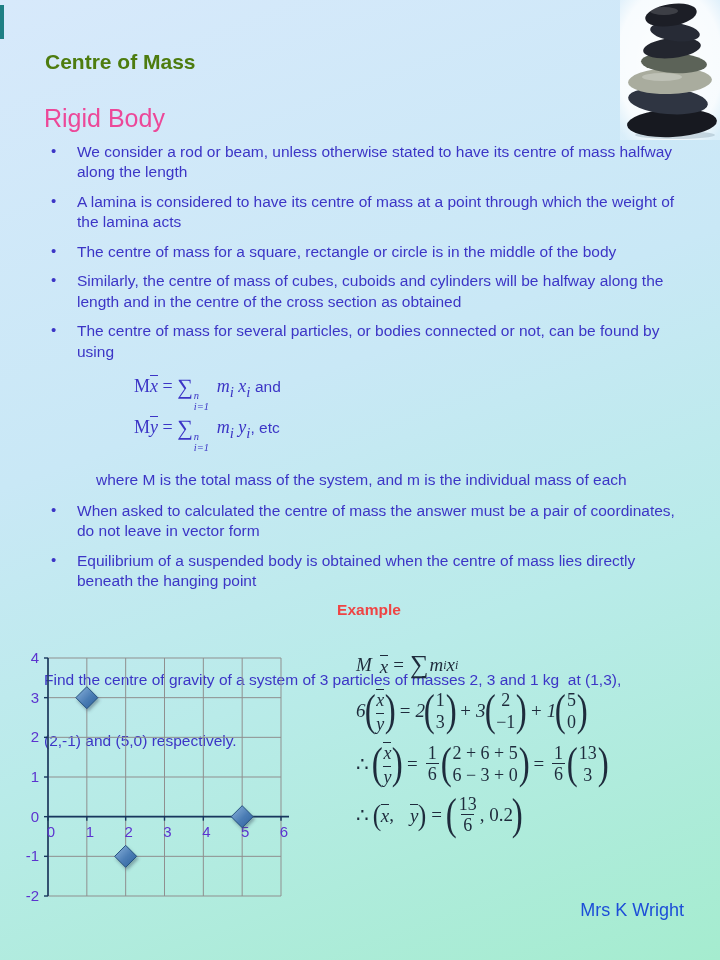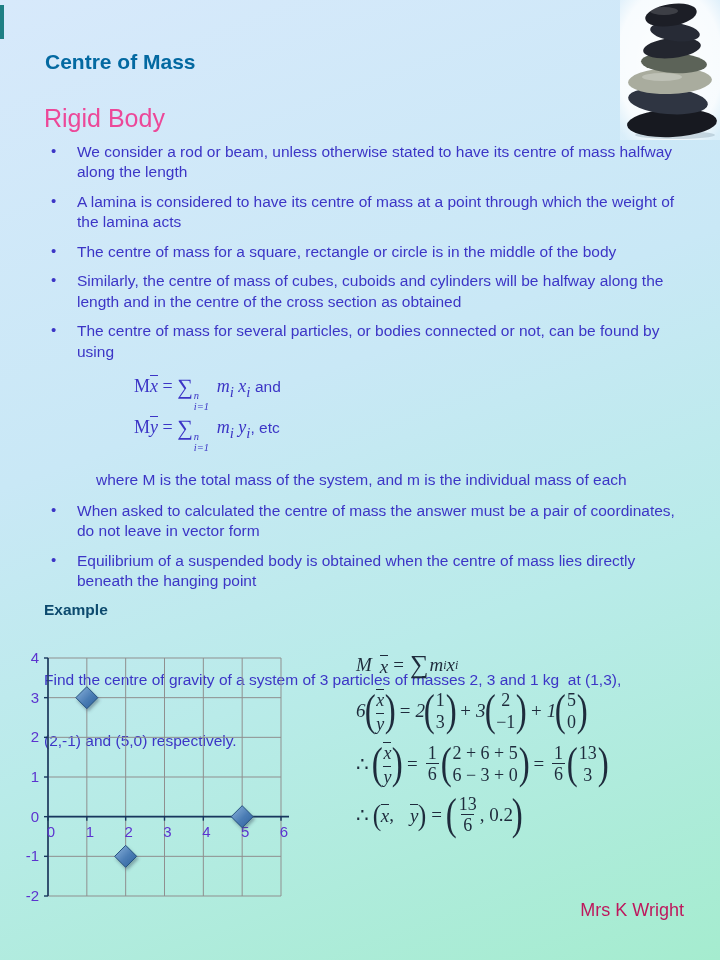--- a/index.html
+++ b/index.html
@@ -3,36 +3,36 @@
 <meta charset="utf-8">
 <style>
   html,body{margin:0;padding:0;}
   body{
     width:720px;height:960px;overflow:hidden;position:relative;
     font-family:"Liberation Sans",sans-serif;
     background:linear-gradient(160deg,#d7e9fb 0%,#c9e8f6 40%,#b9ebe9 65%,#a5eccf 100%);
   }
   .abs{position:absolute;}
   #corner-mark{left:0;top:5px;width:4px;height:34px;background:#1e7f84;}
-  #page-title{left:45px;top:50px;font-size:21px;font-weight:bold;color:#0369a1;}
+  #page-title{left:45px;top:50px;font-size:21px;font-weight:bold;color:#4d7c0f;}
   #subtitle{left:44px;top:104px;font-size:25px;color:#ec4899;}
   #content{left:44px;top:142px;width:650px;color:#3c35c6;font-size:15.5px;line-height:1.32;}
   ul.blist{list-style:none;margin:0;padding:0;}
   ul.blist li{position:relative;padding-left:33px;margin:0 0 9px 0;}
   ul.blist li .bdot{position:absolute;left:7px;top:-1px;font-size:15px;}
   .formula-block{margin:2px 0 17px 90px;font-family:"Liberation Serif",serif;font-size:18px;line-height:1.45;}
   .fvar{font-style:italic;}
   .ov{display:inline-block;border-top:1.4px solid currentColor;line-height:1;padding-top:1px;font-style:italic;}
   .sum{font-size:22px;font-style:normal;vertical-align:-2px;}
   .ss{display:inline-flex;flex-direction:column;align-items:flex-start;font-size:10.5px;font-style:italic;line-height:1.05;vertical-align:-7px;margin-left:1px;margin-right:3px;}
   .ftail{font-family:"Liberation Sans",sans-serif;font-size:15.5px;}
   .where{margin:0 0 10px 52px;}
-  .example-label{font-weight:bold;margin:4px 0 8px 0;color:#0c4a6e;}
+  .example-label{font-weight:bold;margin:4px 0 8px 0;color:#ef4444;text-align:center;}
   .example-text{white-space:pre-wrap;}
-  #credit{right:36px;top:900px;font-size:18px;color:#be185d;}
+  #credit{right:36px;top:900px;font-size:18px;color:#1d4ed8;}
   
   #working{left:356px;top:650px;color:#1e2b3c;font-family:"Liberation Serif",serif;font-size:19px;}
   .mline{display:flex;align-items:center;margin-bottom:9px;}
   .it{font-style:italic;}
   .mline sub{font-size:12px;font-style:italic;}
   .col{display:inline-flex;flex-direction:column;align-items:center;row-gap:4px;font-size:18px;line-height:1;padding:0 2px;}
   .bp{font-style:normal;font-weight:300;font-size:44px;line-height:0.9;display:inline-block;transform:scaleX(0.75);margin:0 -3px;}
   .mp{font-style:normal;font-weight:300;font-size:30px;line-height:1;display:inline-block;transform:scaleX(0.85);margin:0 -1px;}
   .frac{display:inline-flex;flex-direction:column;align-items:center;line-height:1.05;font-size:18px;margin:0 3px;}
   .frac .den{border-top:1.4px solid currentColor;padding:1px 2px 0 2px;}

